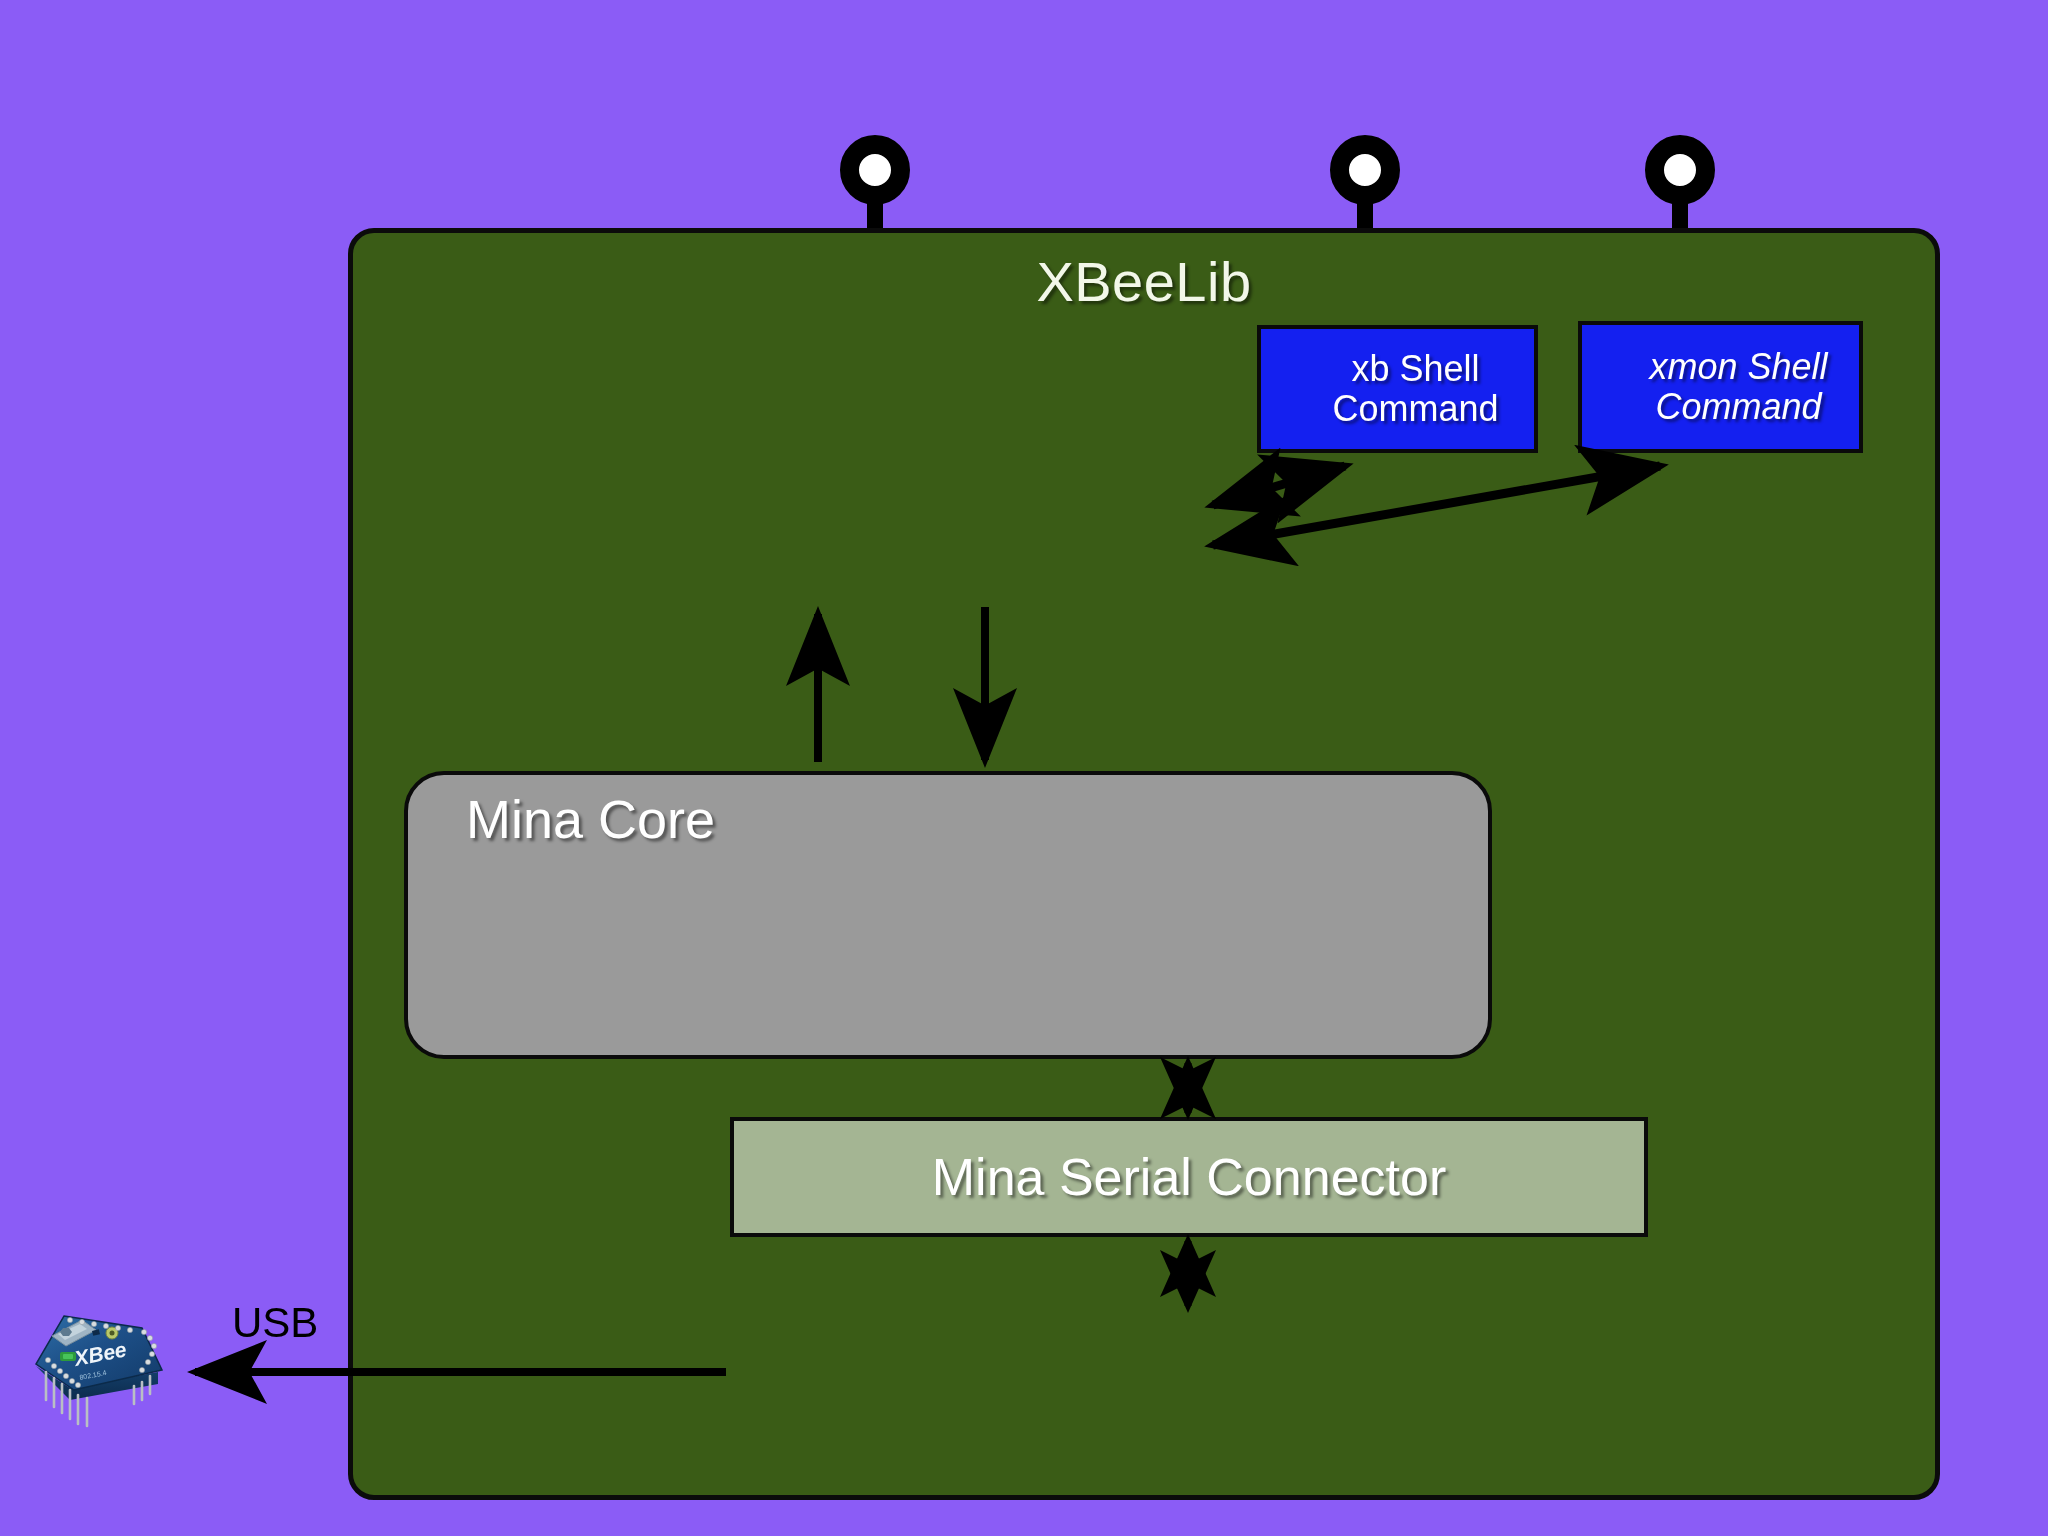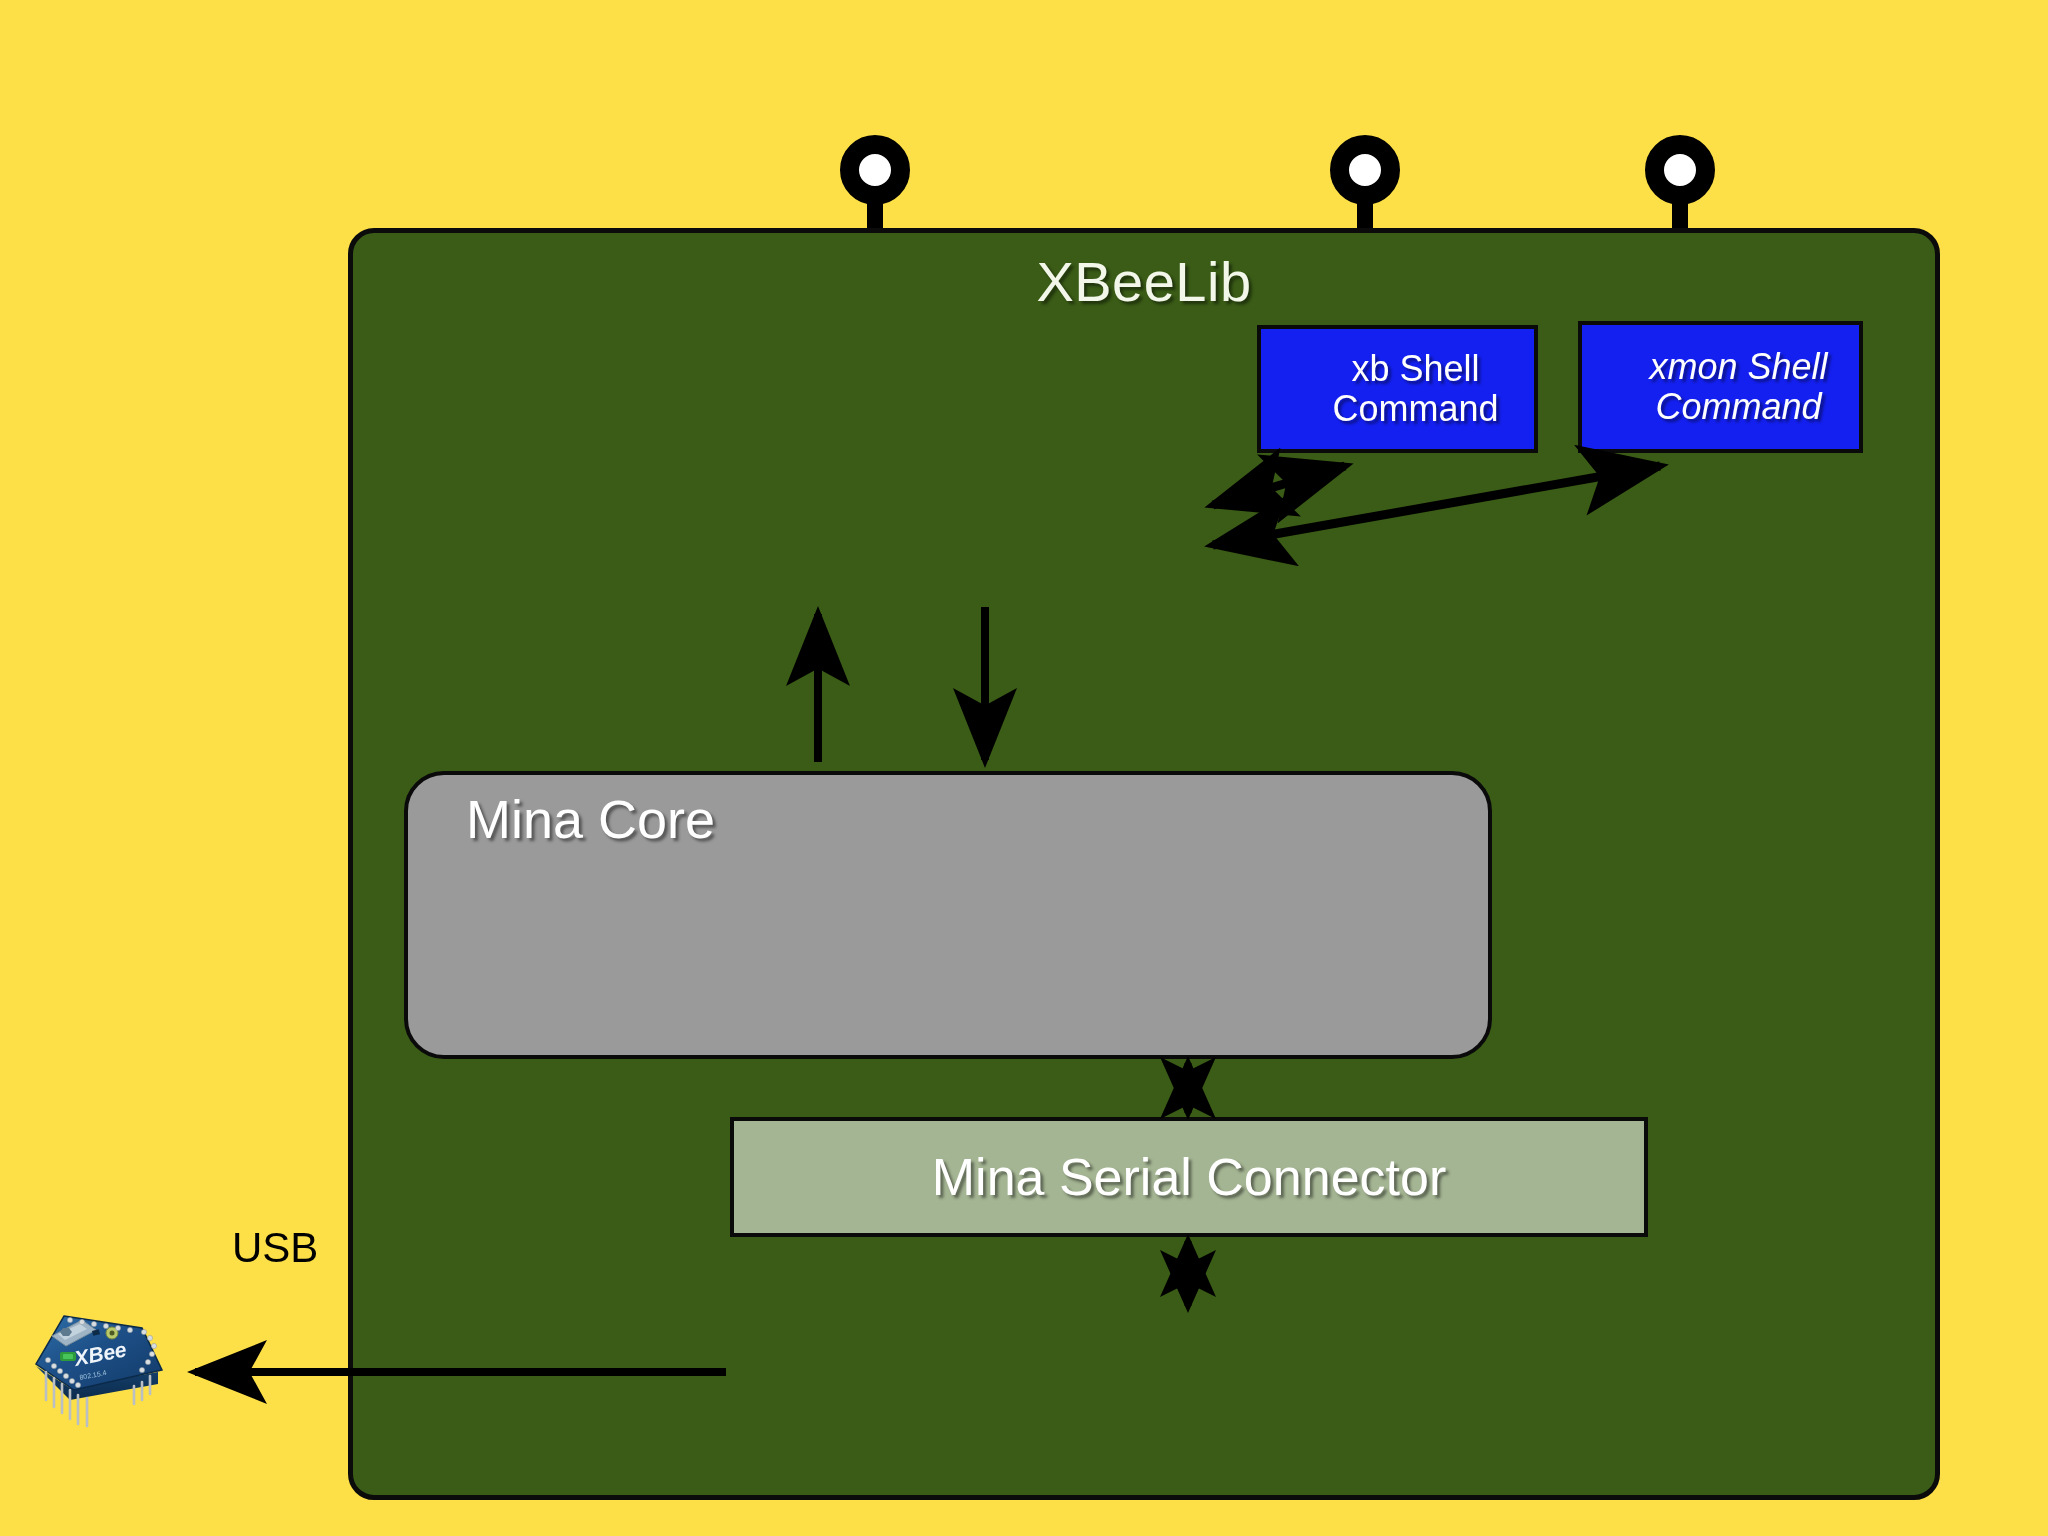--- a/index.html
+++ b/index.html
@@ -7,21 +7,21 @@
     width: 2048px;
     height: 1536px;
     background: #ffffff;
     font-family: "Liberation Sans", sans-serif;
     overflow: hidden;
   }
   #stage {
     position: relative;
     width: 2048px;
     height: 1536px;
-    background: #fde047;
+    background: #8b5cf6;
   }
 
   
   .lib-container {
     position: absolute;
     left: 348px;
     top: 228px;
     width: 1592px;
     height: 1272px;
     background: #3a5c16;
@@ -117,21 +117,21 @@
     position: absolute;
     left: 0; top: 0;
     width: 2048px; height: 1536px;
     pointer-events: none;
   }
 
   
   .usb-label {
     position: absolute;
     left: 232px;
-    top: 1224px;
+    top: 1299px;
     font-size: 42px;
     color: #000000;
     font-family: "Liberation Sans", sans-serif;
   }
 
   
   .xbee-module {
     position: absolute;
     left: 30px;
     top: 1300px;

